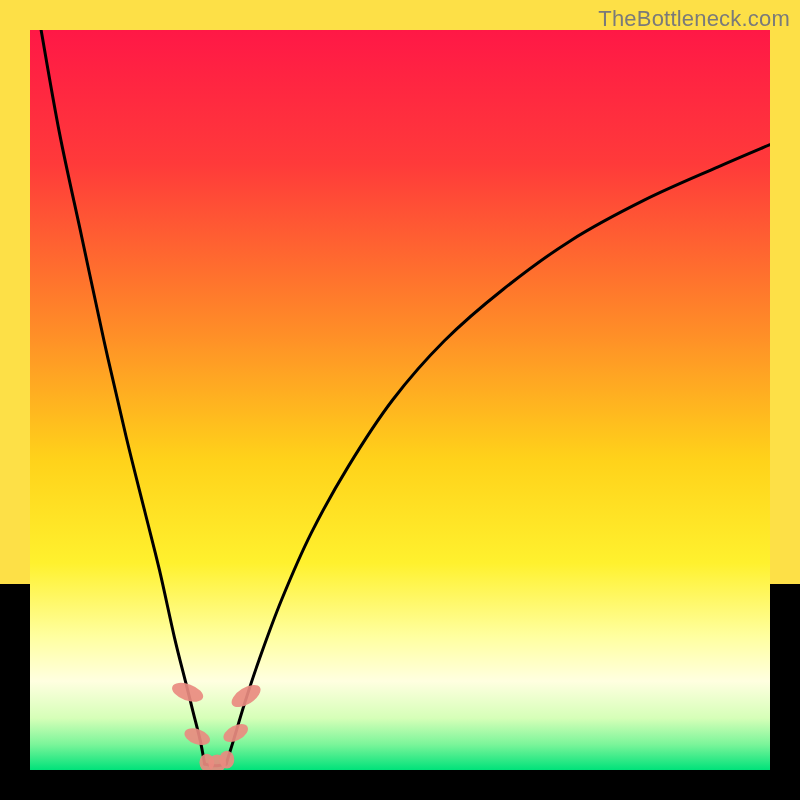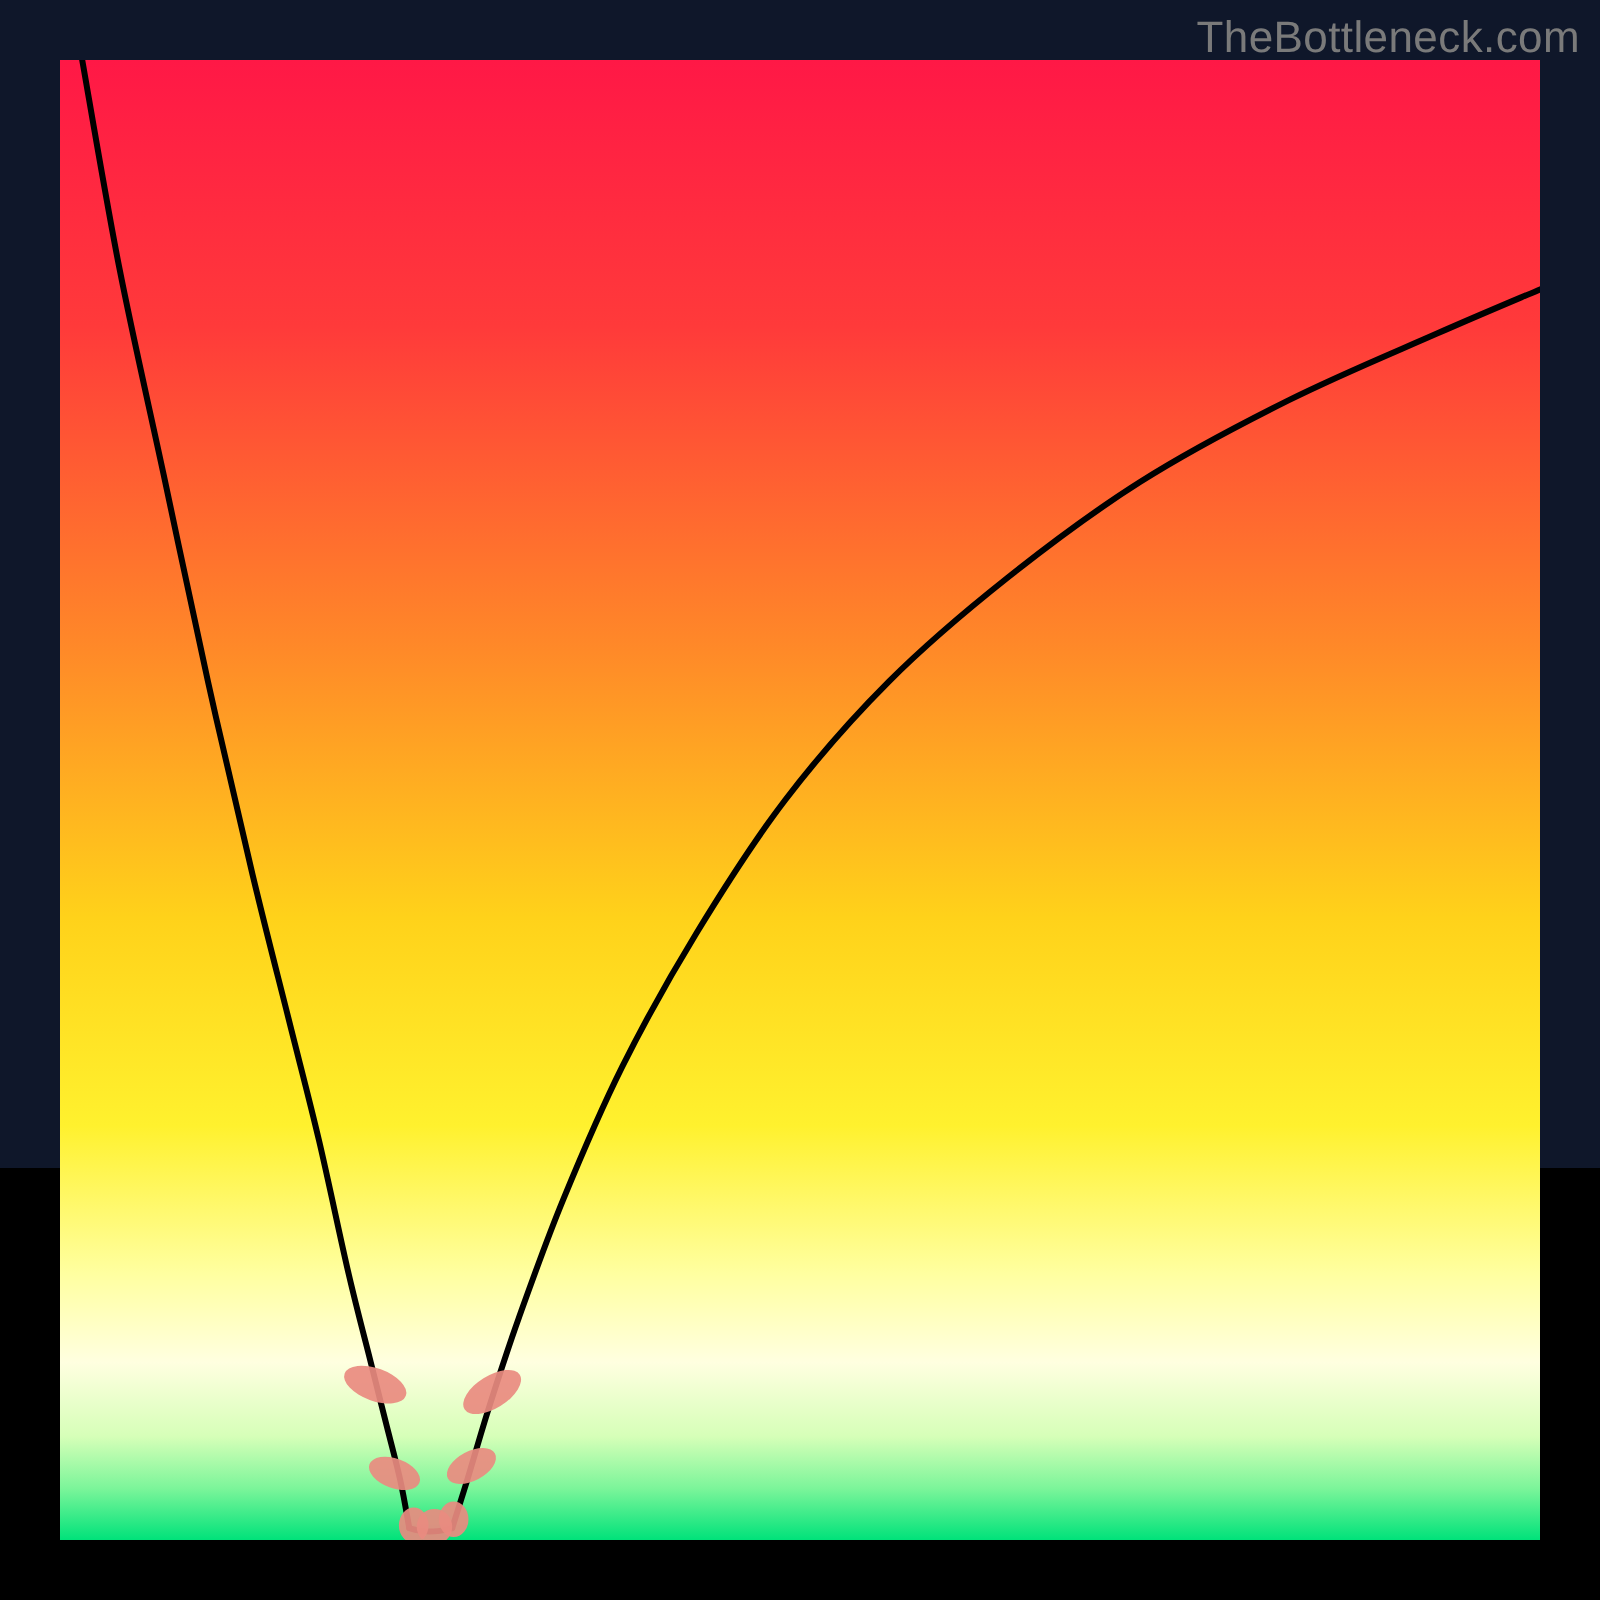--- a/index.html
+++ b/index.html
@@ -8,21 +8,21 @@
     width: 800px;
     height: 800px;
     overflow: hidden;
     background: #000;
     font-family: Arial, Helvetica, sans-serif;
   }
   #container {
     position: relative;
     width: 800px;
     height: 584px;
-    background: #0f172a;
+    background: #fde047;
   }
   #plot-area {
     position: absolute;
     left: 30px;
     top: 30px;
     width: 740px;
     height: 740px;
   }
   #watermark {
     position: absolute;

